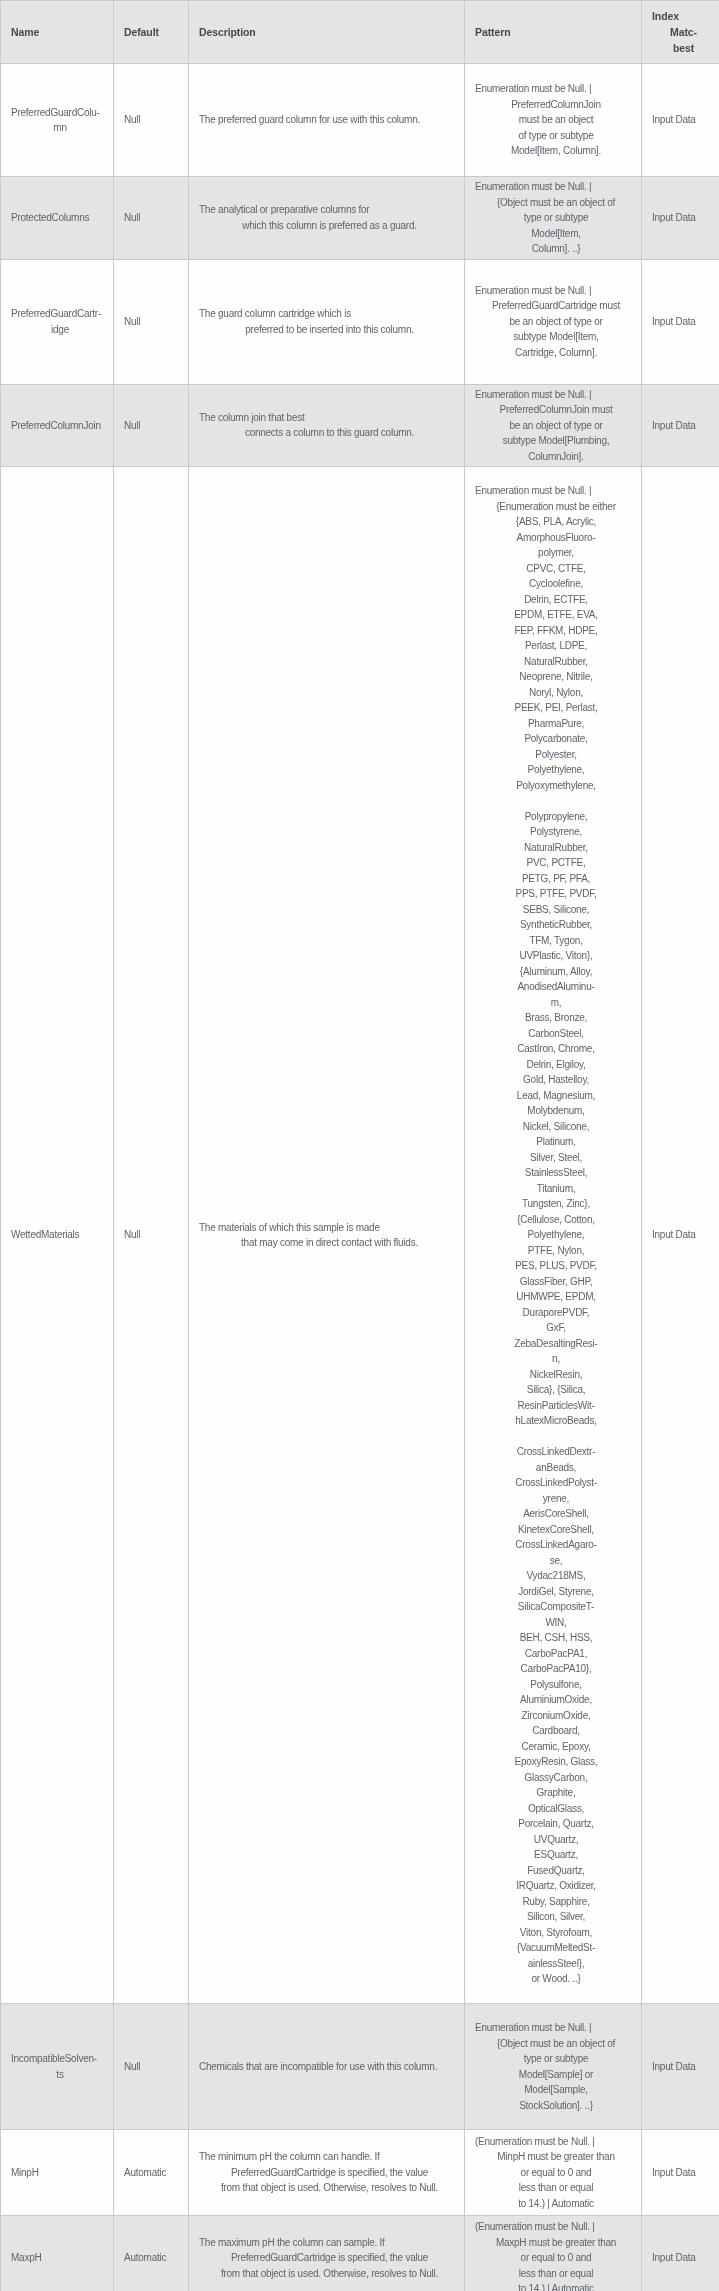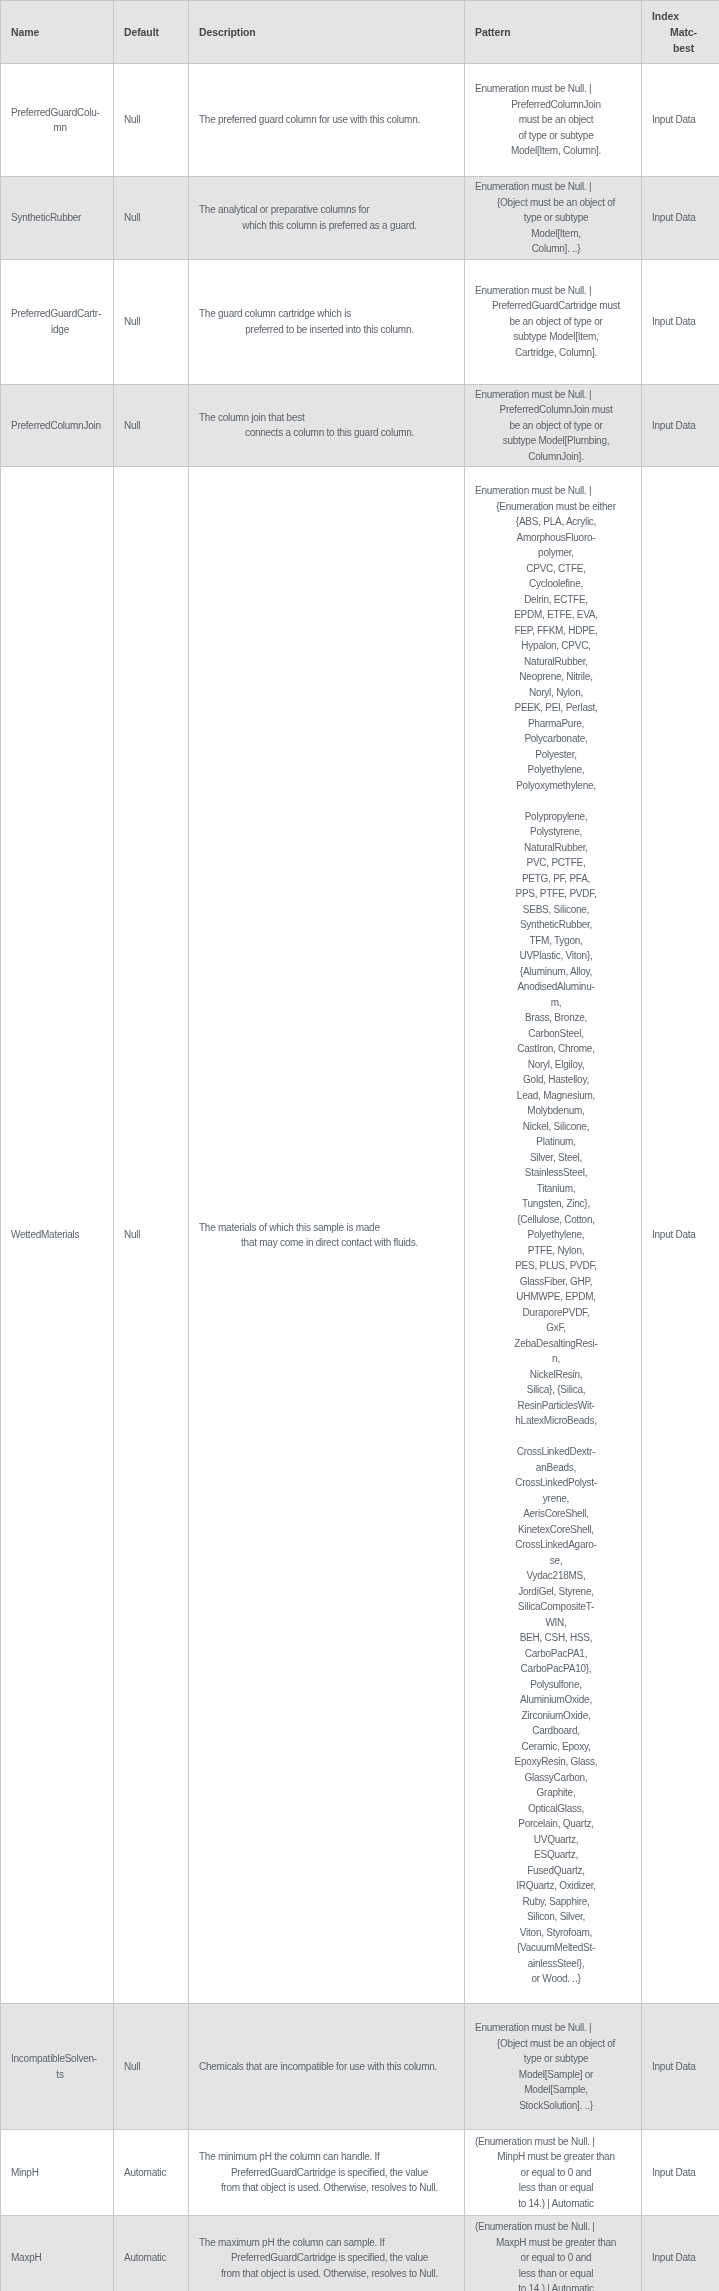--- a/index.html
+++ b/index.html
@@ -98,21 +98,21 @@
             <div class="ln first">Enumeration must be Null. |</div>
             <div class="ln">PreferredColumnJoin</div>
             <div class="ln">must be an object</div>
             <div class="ln">of type or subtype</div>
             <div class="ln">Model[Item, Column].</div>
           </td>
         <td class="c-index">Input Data</td>
       </tr>
       <tr class="alt" style="height:80px;">
         <td>
-            <div class="ln first">SyntheticRubber</div>
+            <div class="ln first">ProtectedColumns</div>
           </td>
         <td>Null</td>
         <td class="c-desc">
             <div class="ln first">The analytical or preparative columns for</div>
             <div class="ln">which this column is preferred as a guard.</div>
           </td>
         <td class="c-pattern">
             <div class="ln first">Enumeration must be Null. |</div>
             <div class="ln">{Object must be an object of</div>
             <div class="ln">type or subtype</div>
@@ -171,21 +171,21 @@
             <div class="ln first">Enumeration must be Null. |</div>
             <div class="ln">{Enumeration must be either</div>
             <div class="ln">{ABS, PLA, Acrylic,</div>
             <div class="ln">AmorphousFluoro-</div>
             <div class="ln">polymer,</div>
             <div class="ln">CPVC, CTFE,</div>
             <div class="ln">Cycloolefine,</div>
             <div class="ln">Delrin, ECTFE,</div>
             <div class="ln">EPDM, ETFE, EVA,</div>
             <div class="ln">FEP, FFKM, HDPE,</div>
-            <div class="ln">Hypalon, CPVC,</div>
+            <div class="ln">Perlast, LDPE,</div>
             <div class="ln">NaturalRubber,</div>
             <div class="ln">Neoprene, Nitrile,</div>
             <div class="ln">Noryl, Nylon,</div>
             <div class="ln">PEEK, PEI, Perlast,</div>
             <div class="ln">PharmaPure,</div>
             <div class="ln">Polycarbonate,</div>
             <div class="ln">Polyester,</div>
             <div class="ln">Polyethylene,</div>
             <div class="ln">Polyoxymethylene,</div>
             <div class="ln">&nbsp;</div>
@@ -198,21 +198,21 @@
             <div class="ln">SEBS, Silicone,</div>
             <div class="ln">SyntheticRubber,</div>
             <div class="ln">TFM, Tygon,</div>
             <div class="ln">UVPlastic, Viton},</div>
             <div class="ln">{Aluminum, Alloy,</div>
             <div class="ln">AnodisedAluminu-</div>
             <div class="ln">m,</div>
             <div class="ln">Brass, Bronze,</div>
             <div class="ln">CarbonSteel,</div>
             <div class="ln">CastIron, Chrome,</div>
-            <div class="ln">Noryl, Elgiloy,</div>
+            <div class="ln">Delrin, Elgiloy,</div>
             <div class="ln">Gold, Hastelloy,</div>
             <div class="ln">Lead, Magnesium,</div>
             <div class="ln">Molybdenum,</div>
             <div class="ln">Nickel, Silicone,</div>
             <div class="ln">Platinum,</div>
             <div class="ln">Silver, Steel,</div>
             <div class="ln">StainlessSteel,</div>
             <div class="ln">Titanium,</div>
             <div class="ln">Tungsten, Zinc},</div>
             <div class="ln">{Cellulose, Cotton,</div>

